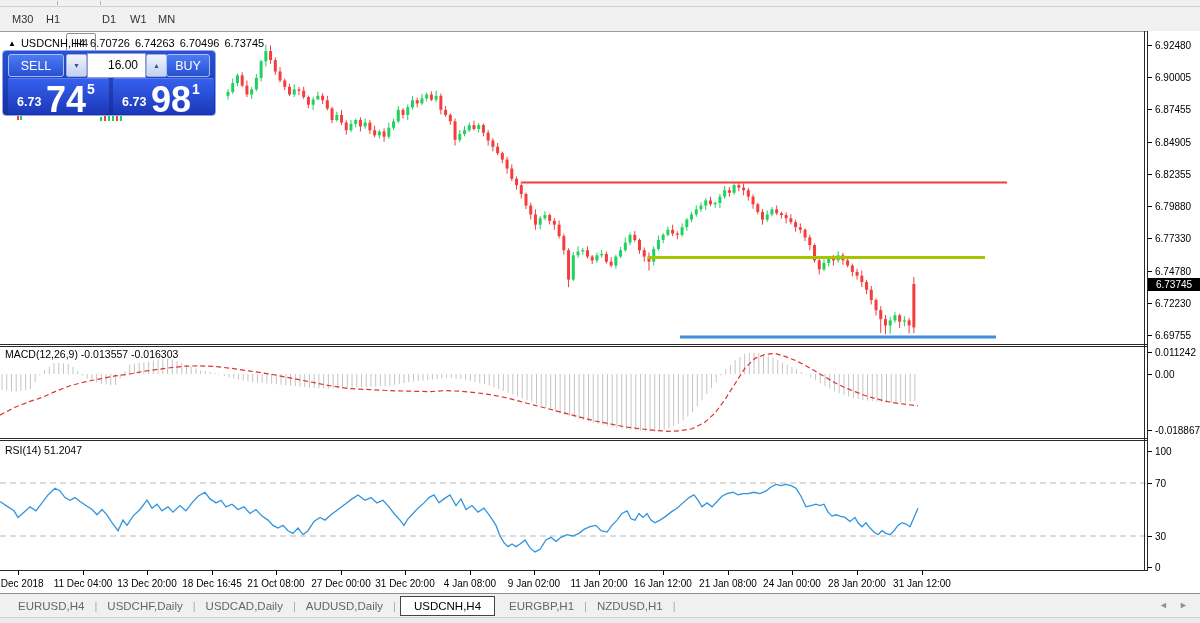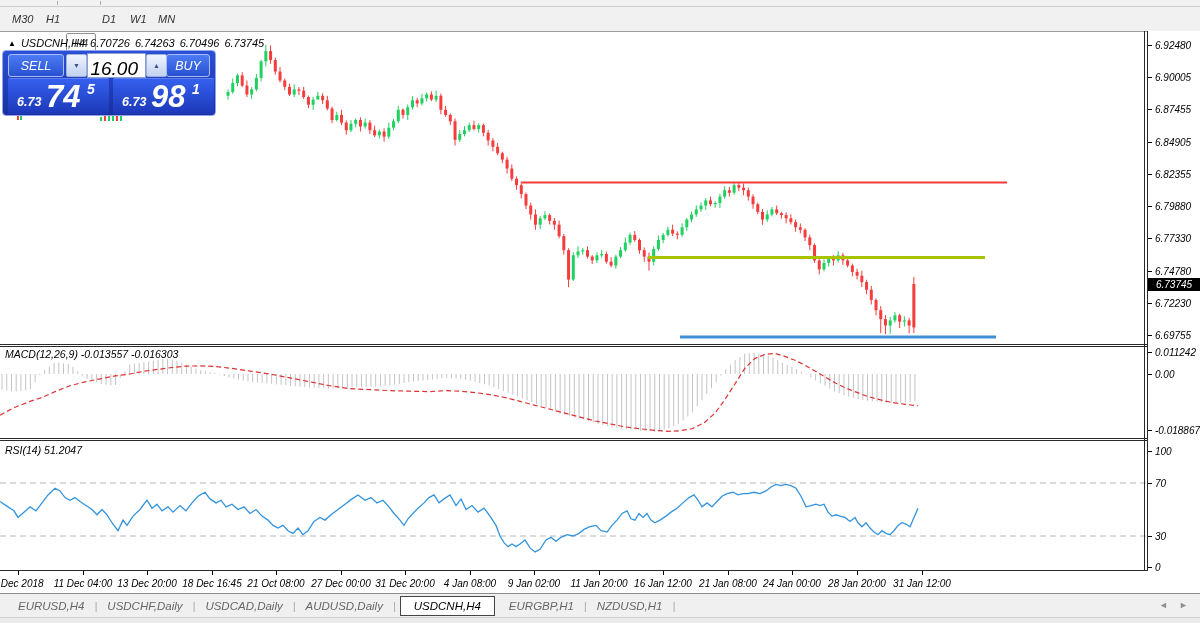--- a/index.html
+++ b/index.html
@@ -1,17 +1,17 @@
 <!DOCTYPE html>
 <html><head>
 <meta charset="utf-8">
 <style>
   html,body{margin:0;padding:0;background:#fff;}
   #app{position:relative;width:1200px;height:623px;overflow:hidden;background:#fff;
-       font-family:"Liberation Sans",sans-serif;font-style:italic;-webkit-font-smoothing:antialiased;}
+       font-family:"Liberation Sans",sans-serif;-webkit-font-smoothing:antialiased;}
   
   #top-strip{position:absolute;left:0;top:0;width:1200px;height:6px;background:#f1f1f1;border-bottom:1px solid #cfcfcf;}
   .strip-sep{position:absolute;top:1px;width:1px;height:4px;background:#b0b0b0;}
   
   #toolbar{position:absolute;left:0;top:7px;width:1200px;height:24px;background:#f1f1f1;border-bottom:1px solid #9f9f9f;}
   .tf-btn{position:absolute;top:2px;height:19px;line-height:19px;padding:0 7px;font-size:11px;color:#333;
           text-align:center;border:1px solid transparent;border-radius:2px;cursor:default;}
   .tf-btn.active{background:#fdfdfd;border:1px solid #8f8f8f;margin-top:24px;}
   
   #chart-title{position:absolute;left:8px;top:37px;font-size:11px;color:#000;}
@@ -22,28 +22,28 @@
                background:linear-gradient(180deg,#2b50d6 0%,#18309f 100%);border:1px solid #8fa6ee;box-sizing:border-box;}
   .tp-btn{position:absolute;top:3px;height:23px;line-height:23px;text-align:center;color:#fff;font-size:12.5px;
           background:linear-gradient(180deg,#4d7bf4,#2851d2);border:1px solid #a7bdfc;border-radius:3px;box-sizing:border-box;}
   #sell-btn{left:5px;width:56px;}
   #buy-btn{right:5px;width:44px;}
   .spin-btn{position:absolute;top:3px;width:21px;height:23px;box-sizing:border-box;border:1px solid #9eb0dc;border-radius:2px;
             background:linear-gradient(180deg,#f0f4fe,#c3d1f0);color:#3a5390;font-size:7px;text-align:center;line-height:21px;}
   #vol-down{left:63px;}
   #vol-up{left:143px;}
   #vol-box{position:absolute;left:84px;top:2px;width:59px;height:25px;box-sizing:border-box;background:#fff;border:1px solid #8aa0d0;
-           font-size:19px;color:#000;text-align:right;padding:4px 7px 8px 0;}
+           font-size:12px;color:#000;text-align:right;padding:4px 7px 8px 0;}
   .price-box{position:absolute;top:27px;width:101px;height:36px;border-radius:2px;
              background:linear-gradient(180deg,#3560ee,#1c38b8);border-top:1px solid #5f7df0;box-sizing:border-box;
              color:#fff;white-space:nowrap;}
   #sell-price-box{left:5px;}
   #buy-price-box{left:110px;}
   .pb-small{position:absolute;left:9px;bottom:5px;font-size:12.5px;font-weight:bold;}
-  .pb-big{position:absolute;left:38px;top:0px;font-size:31px;font-weight:bold;letter-spacing:0px;}
+  .pb-big{position:absolute;left:38px;top:0px;font-size:36px;font-weight:bold;letter-spacing:0px;}
   .pb-sup{position:absolute;left:79px;top:2px;font-size:14px;font-weight:bold;}
   
   .ind-label{position:absolute;left:5px;font-size:10.5px;color:#000;z-index:5;}
   
   .hline-div{position:absolute;left:0;width:1148px;height:1px;background:#2a2a2a;}
   .vline-div{position:absolute;top:31px;width:1px;height:561px;background:#2a2a2a;}
   
   #price-axis{position:absolute;left:1148px;top:31px;width:52px;height:561px;background:#fff;font-size:10px;color:#000;}
   .ax-label{position:absolute;left:7px;white-space:nowrap;}
   .ax-tick{position:absolute;left:0;width:4px;height:1px;background:#000;}

